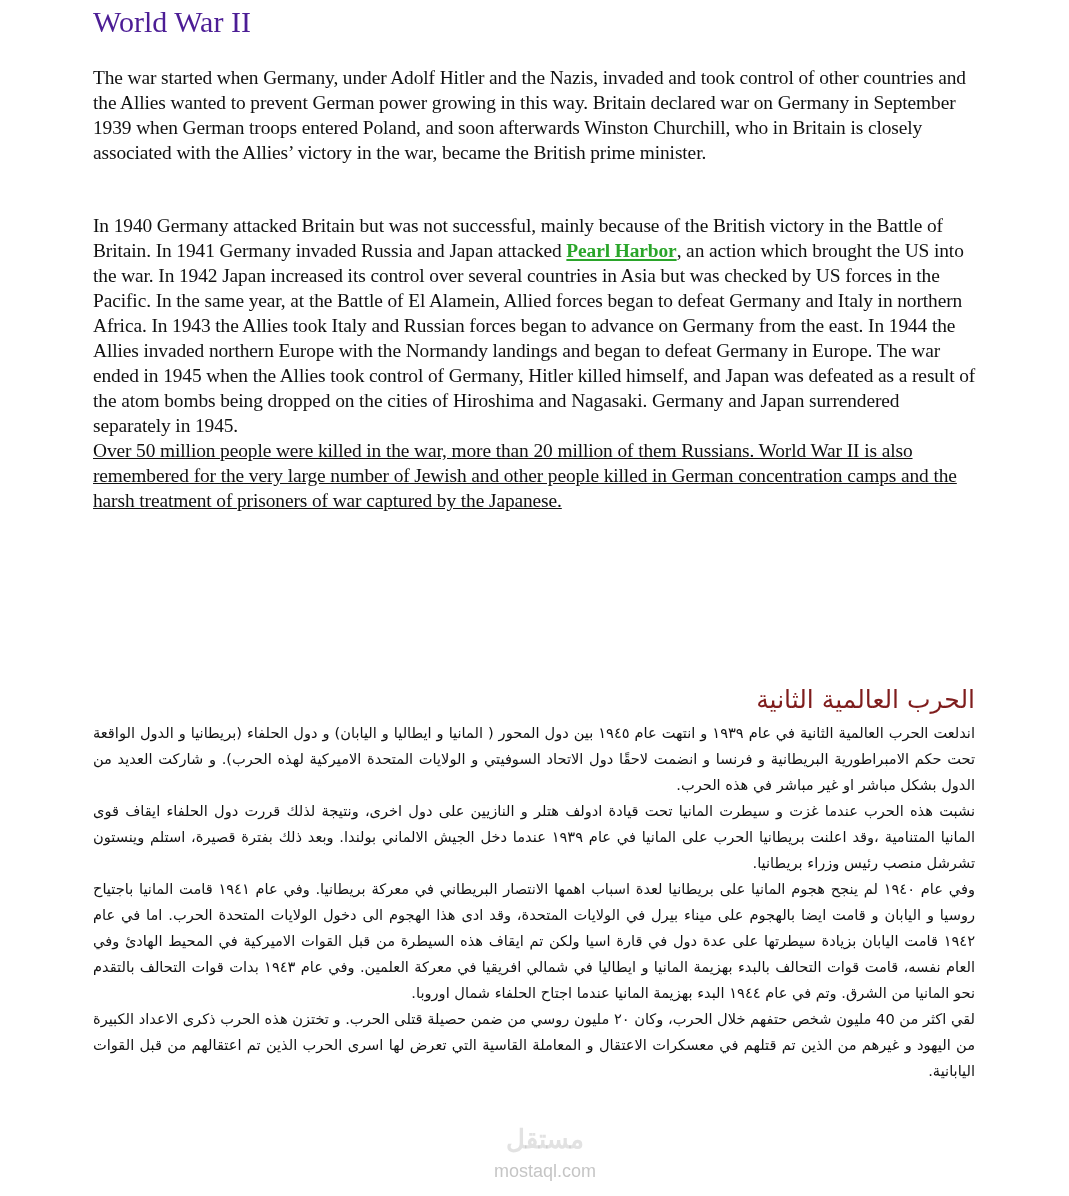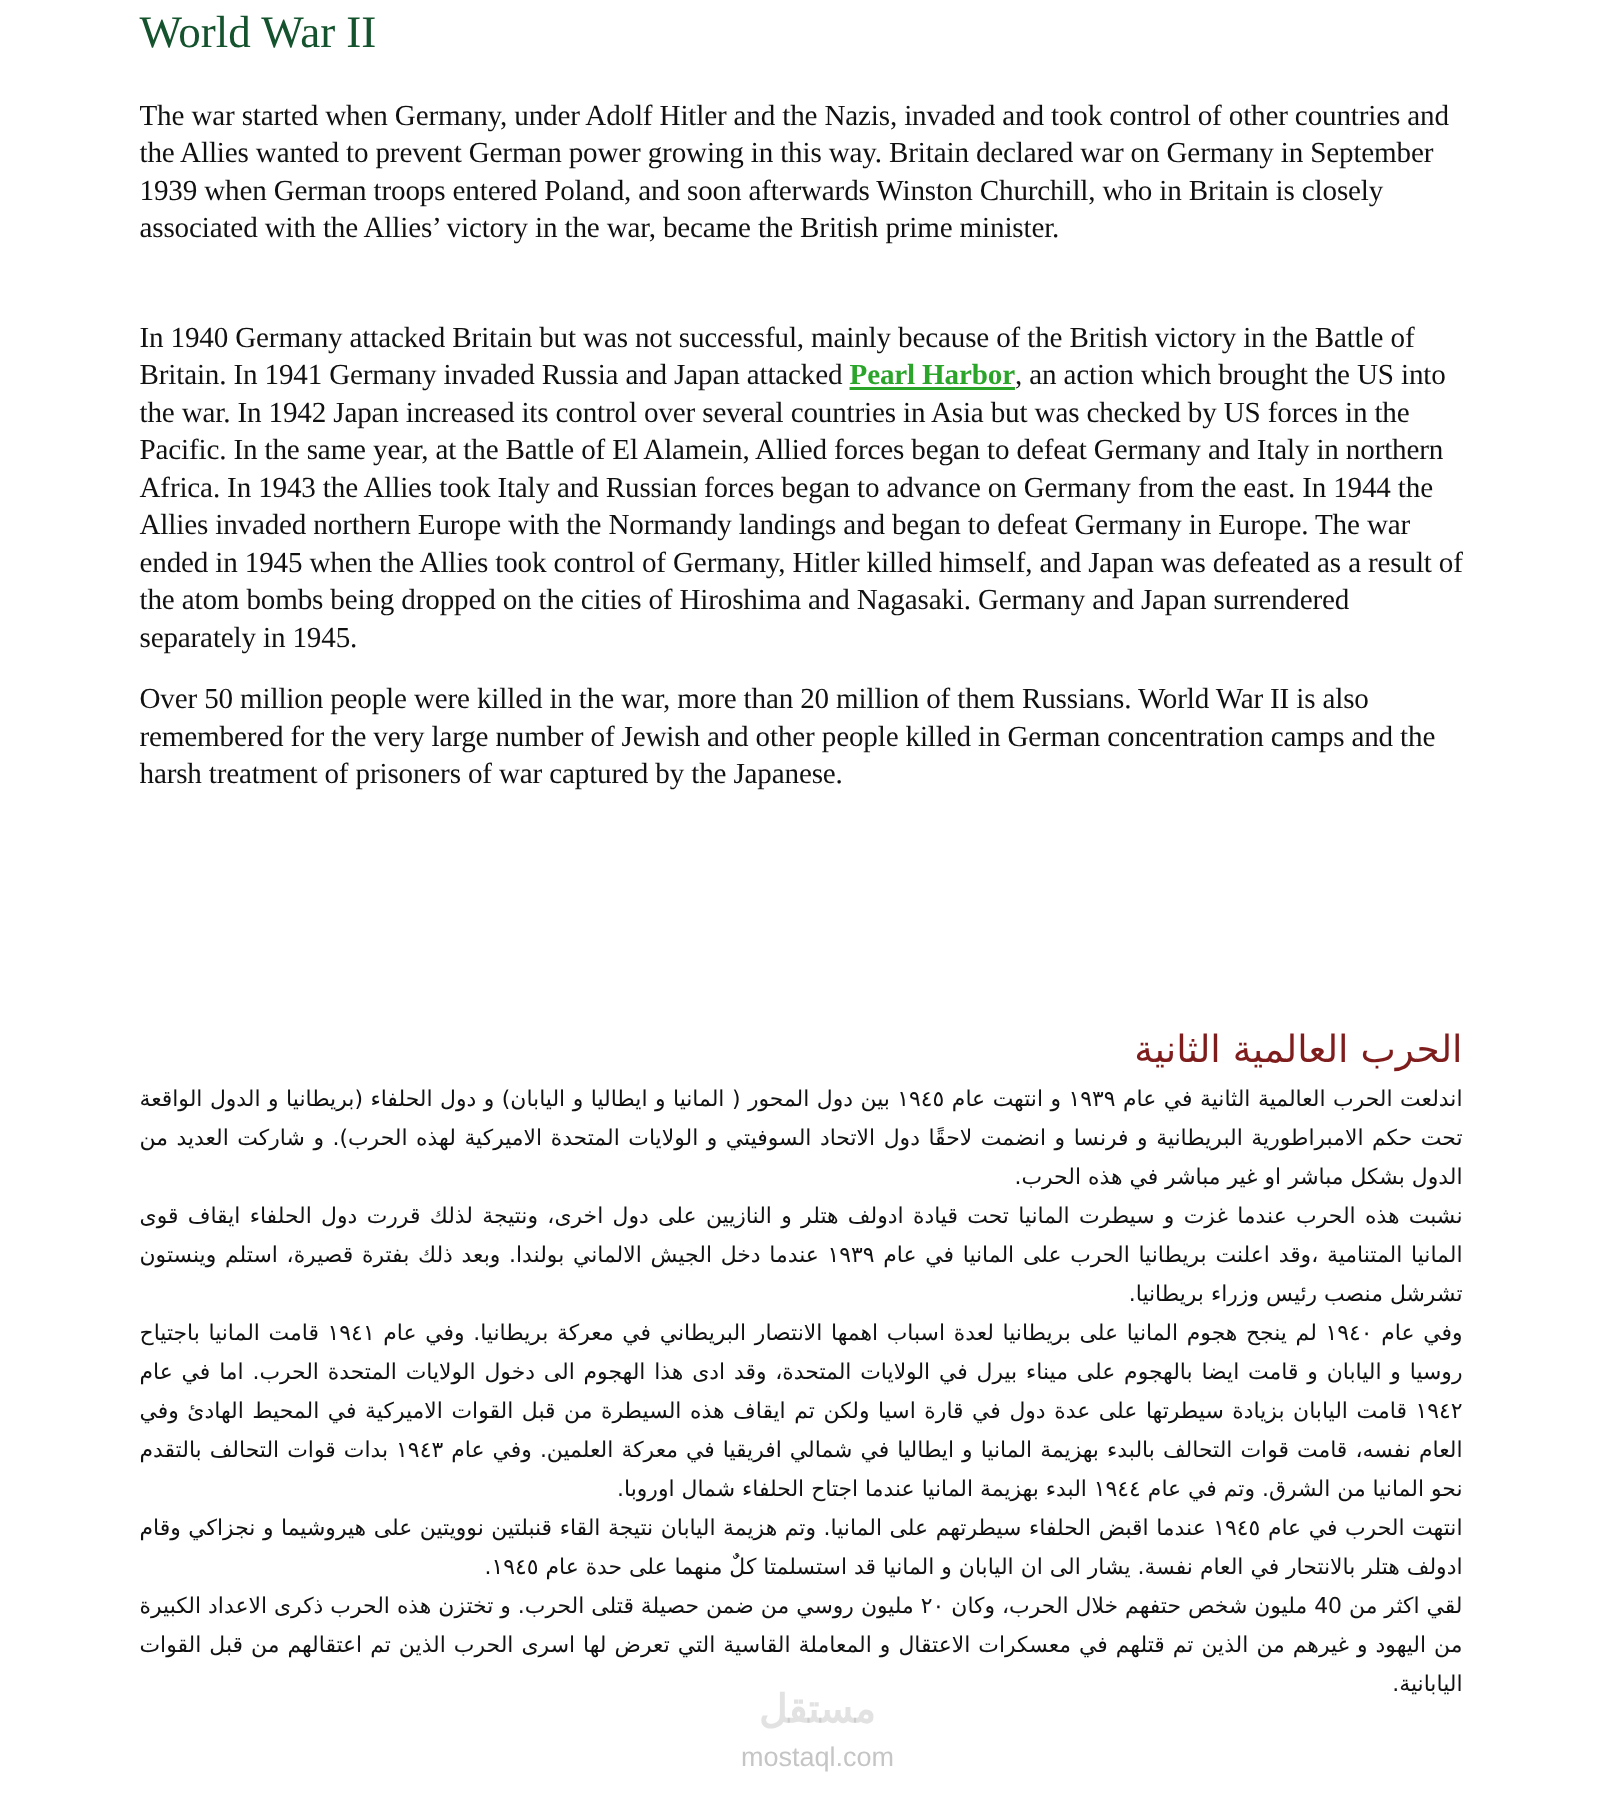--- a/index.html
+++ b/index.html
@@ -15,37 +15,37 @@
     }
     .page {
       position: absolute;
       left: 93px;
       top: 0;
       width: 885px;
     }
     .en-title {
       font-family: "Liberation Serif", serif;
       font-size: 30px;
-      color: #14532d;
+      color: #4c1d95;
       margin: 4px 0 0 0;
       line-height: 36px;
       font-weight: normal;
     }
     .en-para {
       font-family: "Liberation Serif", serif;
       font-size: 19.4px;
       line-height: 25px;
       color: #111111;
       margin: 0;
       letter-spacing: -0.1px;
     }
     .p1 { margin-top: 3px; }
     .p2 { margin-top: 25px; }
     .p3 { margin-top: 48px; }
-    .p4 { margin-top: 16px; }
+    .p4 { margin-top: 0; text-decoration: underline; }
     .link {
       color: #2aa52a;
       font-weight: bold;
       text-decoration: underline;
       text-decoration-thickness: 2px;
       text-underline-offset: 2px;
       cursor: pointer;
     }
     .ar-section {
       position: absolute;
@@ -105,20 +105,19 @@
   <p class="en-para p2">The war started when Germany, under Adolf Hitler and the Nazis, invaded and took control of other countries and the Allies wanted to prevent German power growing in this way. Britain declared war on Germany in September 1939 when German troops entered Poland, and soon afterwards Winston Churchill, who in Britain is closely associated with the Allies’ victory in the war, became the British prime minister.</p>
   <p class="en-para p3"><span>In 1940 Germany attacked Britain but was not successful, mainly because of the British victory in the Battle of Britain. In 1941 Germany invaded Russia and Japan attacked </span><a class="link">Pearl Harbor</a><span>, an action which brought the US into the war. In 1942 Japan increased its control over several countries in Asia but was checked by US forces in the Pacific. In the same year, at the Battle of El Alamein, Allied forces began to defeat Germany and Italy in northern Africa. In 1943 the Allies took Italy and Russian forces began to advance on Germany from the east. In 1944 the Allies invaded northern Europe with the Normandy landings and began to defeat Germany in Europe. The war ended in 1945 when the Allies took control of Germany, Hitler killed himself, and Japan was defeated as a result of the atom bombs being dropped on the cities of Hiroshima and Nagasaki. Germany and Japan surrendered separately in 1945.</span></p>
   <p class="en-para p4">Over 50 million people were killed in the war, more than 20 million of them Russians. World War II is also remembered for the very large number of Jewish and other people killed in German concentration camps and the harsh treatment of prisoners of war captured by the Japanese.</p>
 </div>
 
 <div class="ar-section">
   <h2 class="ar-title">الحرب العالمية الثانية</h2>
   <p class="ar-para">اندلعت الحرب العالمية الثانية في عام ١٩٣٩ و انتهت عام ١٩٤٥ بين دول المحور ( المانيا و ايطاليا و اليابان) و دول الحلفاء (بريطانيا و الدول الواقعة تحت حكم الامبراطورية البريطانية و فرنسا و انضمت لاحقًا دول الاتحاد السوفيتي و الولايات المتحدة الاميركية لهذه الحرب). و شاركت العديد من الدول بشكل مباشر او غير مباشر في هذه الحرب.</p>
   <p class="ar-para">نشبت هذه الحرب عندما غزت و سيطرت المانيا تحت قيادة ادولف هتلر و النازيين على دول اخرى، ونتيجة لذلك قررت دول الحلفاء ايقاف قوى المانيا المتنامية ،وقد اعلنت بريطانيا الحرب على المانيا في عام ١٩٣٩ عندما دخل الجيش الالماني بولندا. وبعد ذلك بفترة قصيرة، استلم وينستون تشرشل منصب رئيس وزراء بريطانيا.</p>
   <p class="ar-para">وفي عام ١٩٤٠ لم ينجح هجوم المانيا على بريطانيا لعدة اسباب اهمها الانتصار البريطاني في معركة بريطانيا. وفي عام ١٩٤١ قامت المانيا باجتياح روسيا و اليابان و قامت ايضا بالهجوم على ميناء بيرل في الولايات المتحدة، وقد ادى هذا الهجوم الى دخول الولايات المتحدة الحرب. اما في عام ١٩٤٢ قامت اليابان بزيادة سيطرتها على عدة دول في قارة اسيا ولكن تم ايقاف هذه السيطرة من قبل القوات الاميركية في المحيط الهادئ وفي العام نفسه، قامت قوات التحالف بالبدء بهزيمة المانيا و ايطاليا في شمالي افريقيا في معركة العلمين. وفي عام ١٩٤٣ بدات قوات التحالف بالتقدم نحو المانيا من الشرق. وتم في عام ١٩٤٤ البدء بهزيمة المانيا عندما اجتاح الحلفاء شمال اوروبا.</p>
-  <p class="ar-para">انتهت الحرب في عام ١٩٤٥ عندما اقبض الحلفاء سيطرتهم على المانيا. وتم هزيمة اليابان نتيجة القاء قنبلتين نوويتين على هيروشيما و نجزاكي وقام ادولف هتلر بالانتحار في العام نفسة. يشار الى ان اليابان و المانيا قد استسلمتا كلٌ منهما على حدة عام ١٩٤٥.</p>
   <p class="ar-para">لقي اكثر من 40 مليون شخص حتفهم خلال الحرب، وكان ٢٠ مليون روسي من ضمن حصيلة قتلى الحرب. و تختزن هذه الحرب ذكرى الاعداد الكبيرة من اليهود و غيرهم من الذين تم قتلهم في معسكرات الاعتقال و المعاملة القاسية التي تعرض لها اسرى الحرب الذين تم اعتقالهم من قبل القوات اليابانية.</p>
 </div>
 
 <div class="watermark">
   <div class="watermark-logo">مستقل</div>
   <div class="watermark-text">mostaql.com</div>
 </div>
 
 </body></html>

